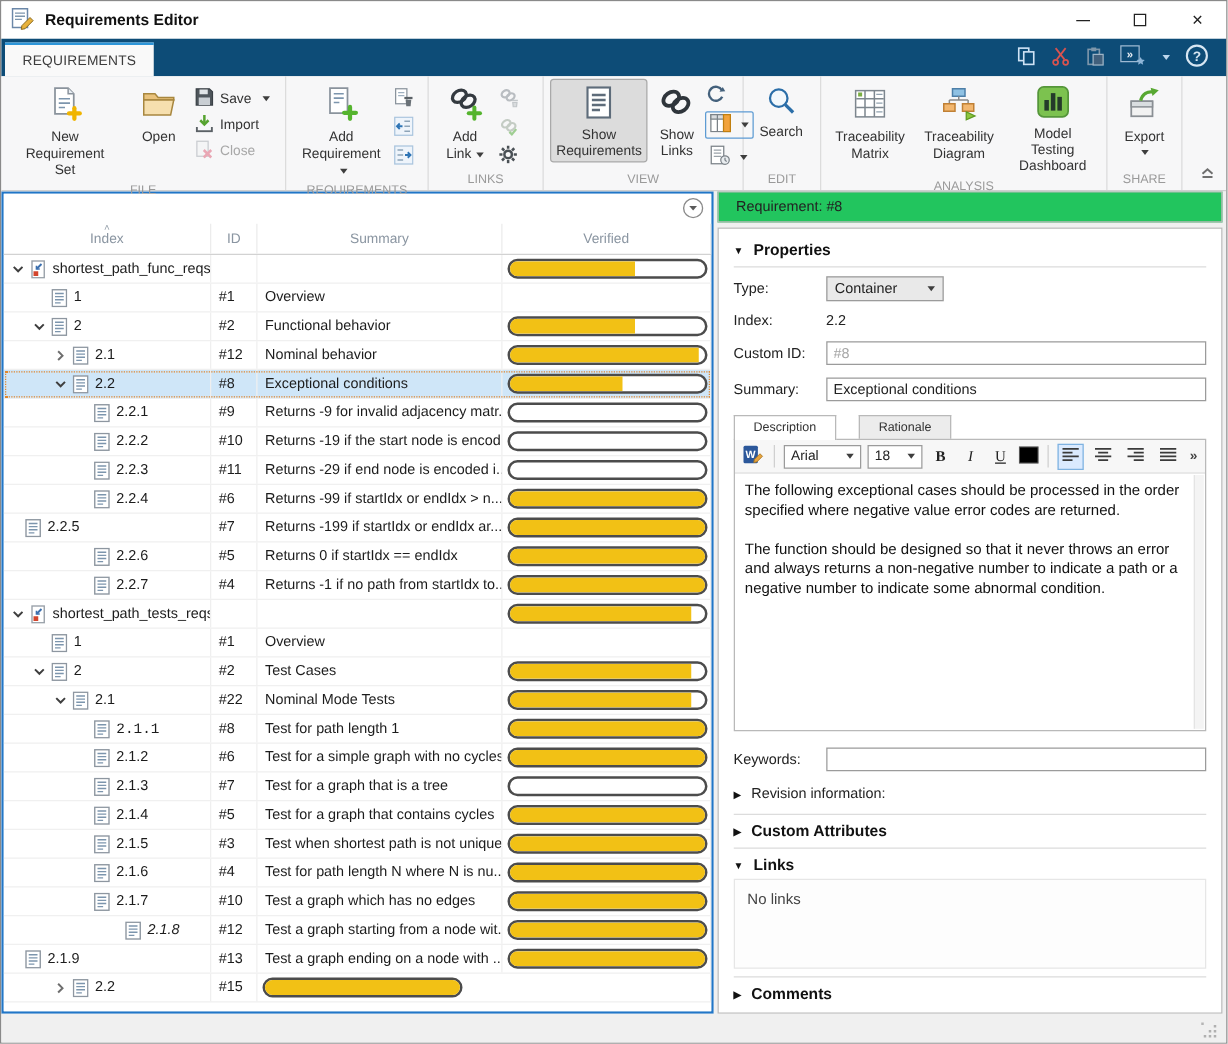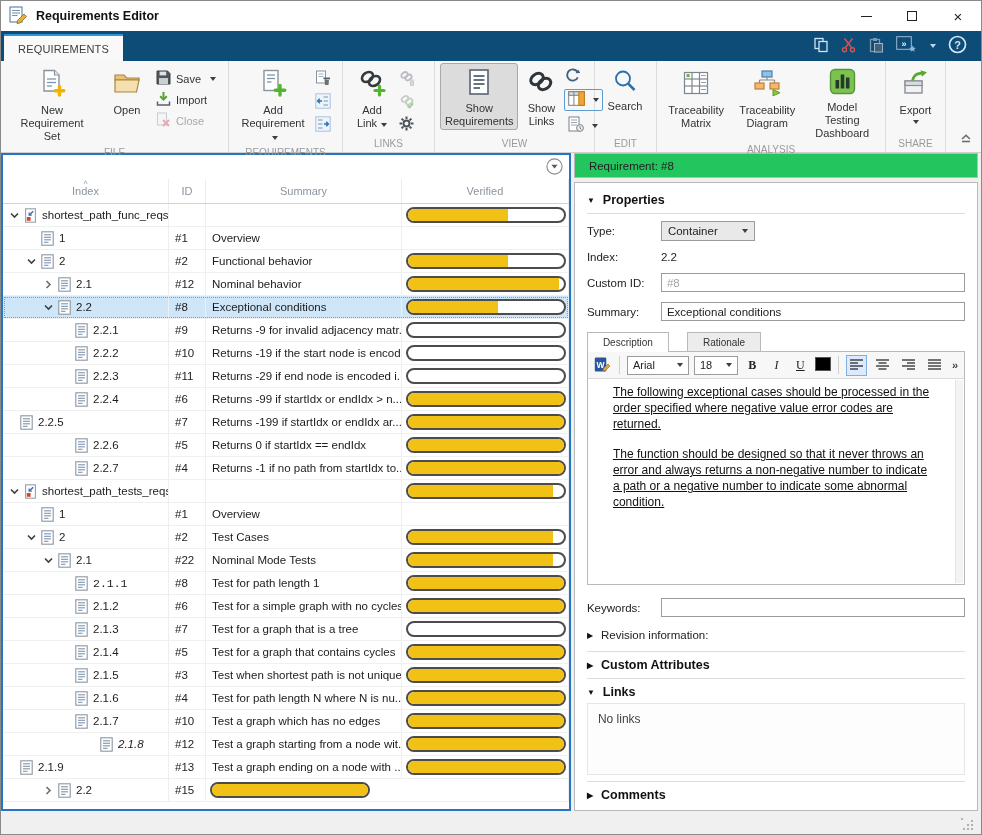--- a/index.html
+++ b/index.html
@@ -80,21 +80,21 @@
   .vsep{width:1px;height:18px;background:#d0d0d0;margin:0 2px;}
   .combo{border:1px solid #9b9b9b;background:#fff;height:19px;display:flex;align-items:center;gap:6px;padding:0 5px;font-size:11px;}
   .fmtbtn{width:19px;height:20px;display:flex;align-items:center;justify-content:center;font-size:12px;}
   .fmt-b{font-family:"Liberation Serif",serif;font-weight:bold;}
   .fmt-i{font-family:"Liberation Serif",serif;font-style:italic;}
   .fmt-u{font-family:"Liberation Serif",serif;text-decoration:underline;}
   .alignbtn{width:21px;height:21px;display:flex;align-items:center;justify-content:center;border:1px solid transparent;}
   .alignbtn.active{background:#dbeafe;border-color:#7fb2e0;}
   .ed-more{font-weight:bold;color:#444;margin-left:2px;}
   .ed-area{height:205px;padding:6px 14px 6px 8px;font-size:12px;color:#111;line-height:1.32;position:relative;background:#fff;overflow:hidden;}
-  .ed-area p{margin:0 17px 15px;text-decoration:underline;}
+  .ed-area p{margin:0 0 15px;}
   .ed-scroll{position:absolute;top:1px;right:1px;bottom:1px;width:8px;background:#f4f4f4;border-left:1px solid #e4e4e4;}
   .kw-row{display:flex;align-items:center;margin-top:13px;font-size:11.5px;}
   .kw-row .prop-label{width:74px;}
   .links-box{height:72px;background:#fdfdfd;border:1px solid #e6e6e6;padding:8px 10px;font-size:12px;color:#444;margin-bottom:4px;}
 
   
   .bottom-strip{height:25px;background:#f0f0f0;position:relative;}
   .grip{position:absolute;right:8px;top:7px;width:12px;height:12px;}
   .grip::after{content:"";position:absolute;width:2px;height:2px;background:#b5b5b5;
      box-shadow:8px 0 #b5b5b5, 8px -4px #b5b5b5, 4px 0 #b5b5b5, 8px 4px #b5b5b5? ;}

